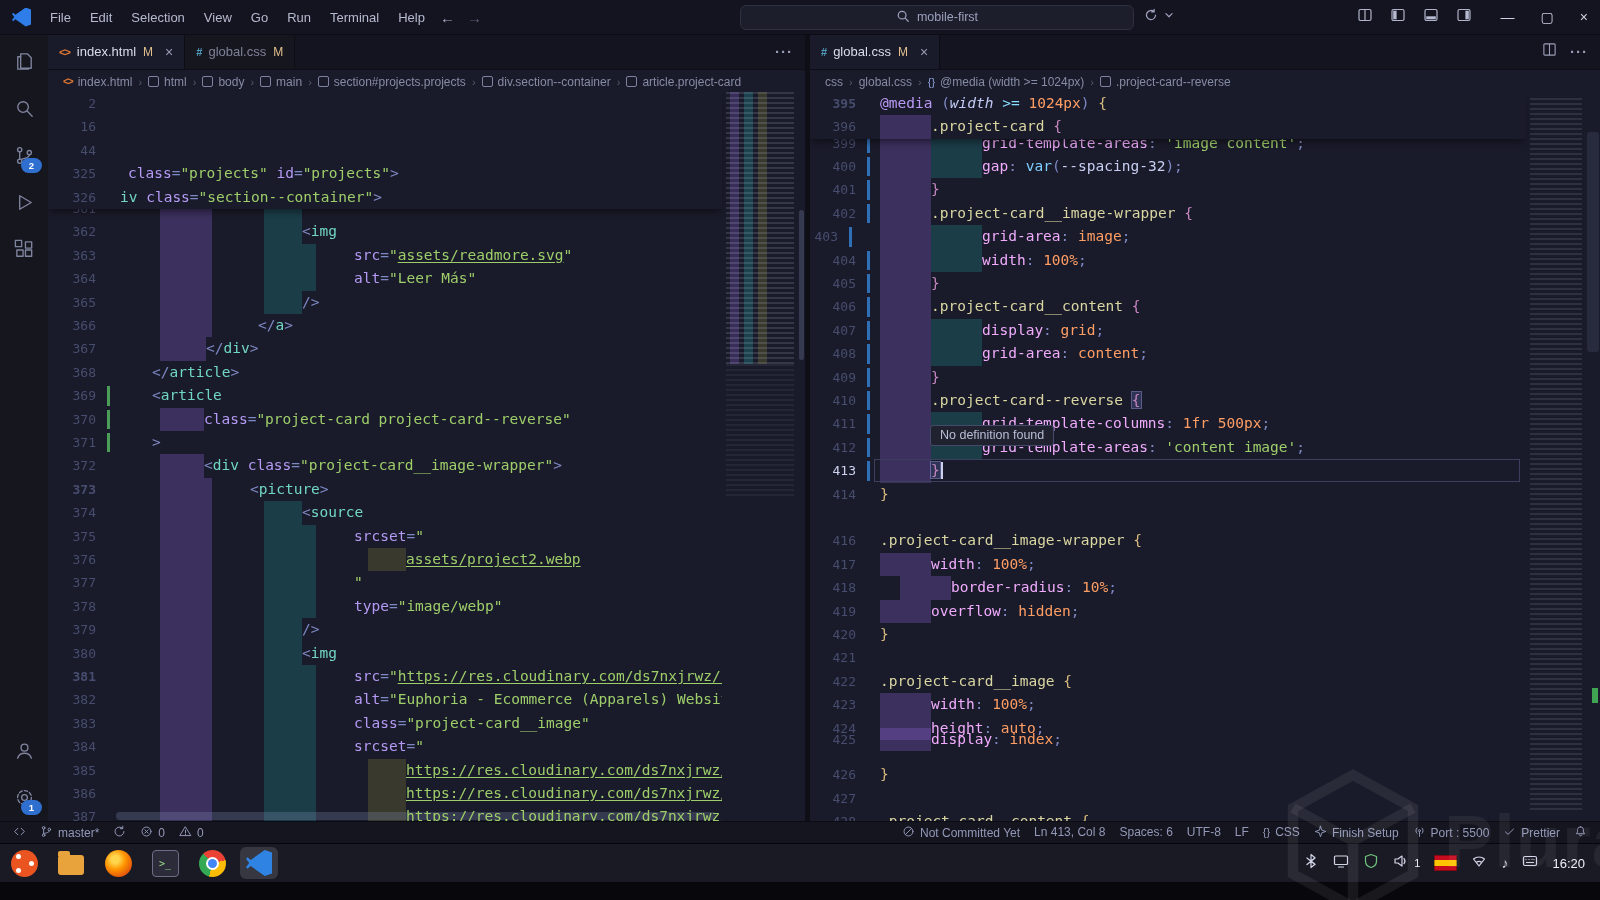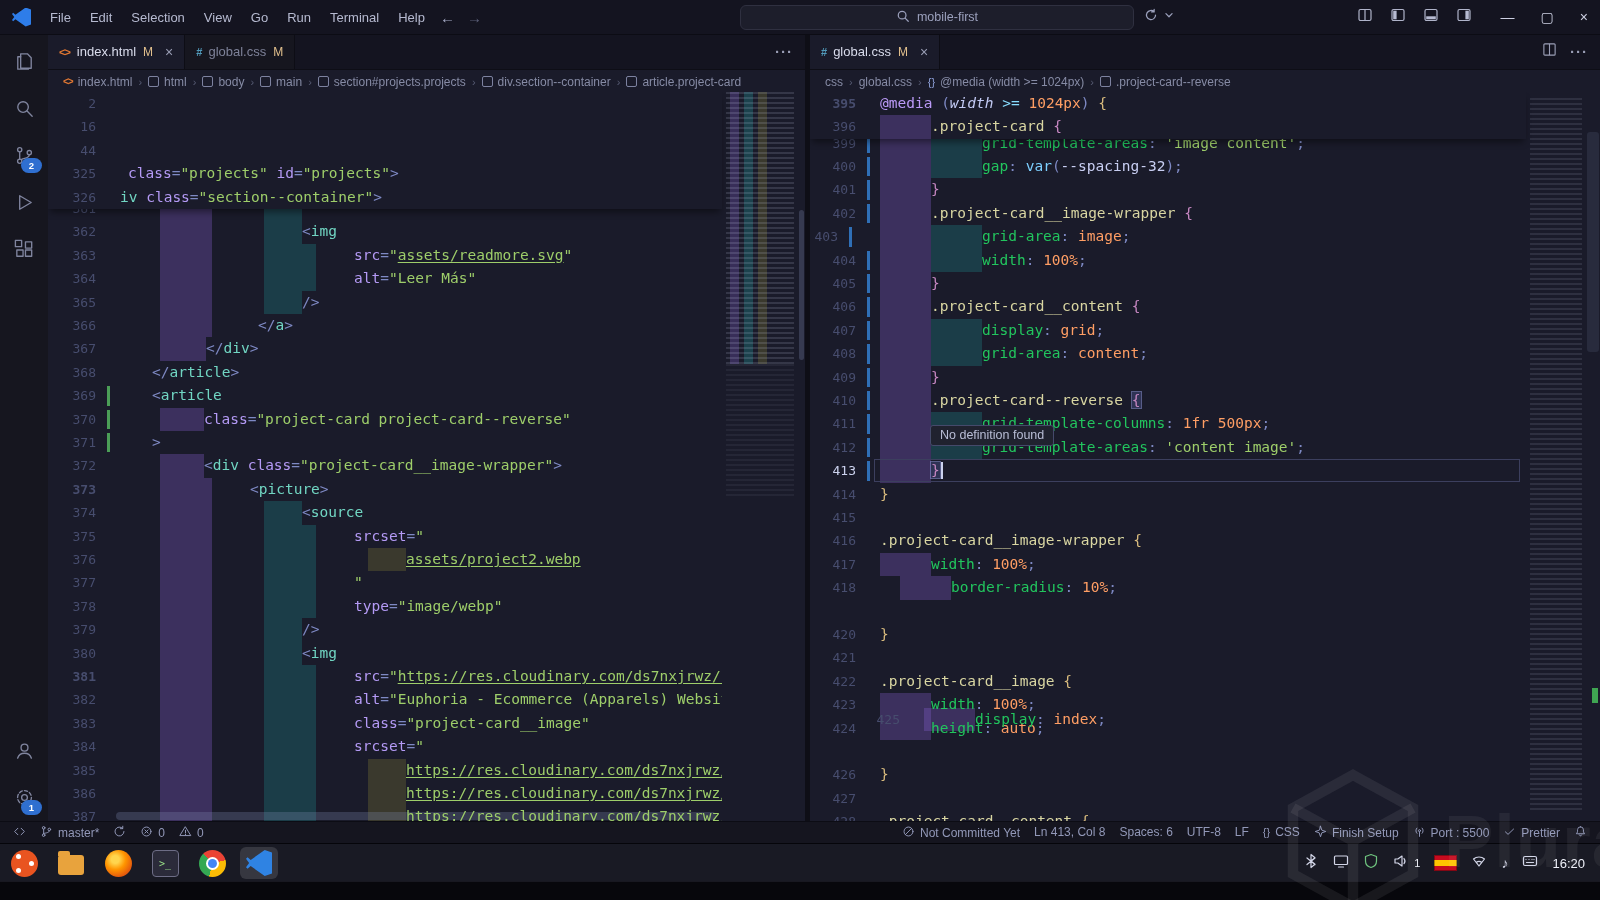--- a/index.html
+++ b/index.html
@@ -70,21 +70,21 @@
   .cur .lnum{color:#ccd2ee}
   .gmark{position:absolute;right:10px;top:2px;bottom:2px;width:3px}
   .ga{background:#4b9e57}.gm{background:#2f6fb6}
   .txt{position:absolute;top:0;bottom:0;right:0;font-family:"DejaVu Sans Mono",monospace;font-size:14.5px;line-height:23.4px;color:#a9b1d6;white-space:pre;overflow:hidden}
   .band{position:absolute;top:0;bottom:0}
   .tline{position:relative;z-index:1;display:inline-block}
   .cur::after{content:"";position:absolute;left:64px;right:6px;top:0;bottom:1px;border:1px solid #3c3f5e;pointer-events:none}
   .caret{display:inline-block;width:2px;height:17px;background:#ccd2ee;vertical-align:-4px;margin-left:1px}
 
   .tk-tg{color:#71d6c3}.tk-pu{color:#7e89c4}.tk-at{color:#b49af5}.tk-tx{color:#a9b1d6}
-  .tk-st{color:#9ece6a}.tk-sl{color:#9ece6a;text-decoration:underline;text-underline-offset:2px}.tk-pr{color:#22c55e}.tk-va{color:#ff9e64}.tk-fn{color:#7dcfff}
+  .tk-st{color:#9ece6a}.tk-sl{color:#9ece6a;text-decoration:underline;text-underline-offset:2px}.tk-pr{color:#f0abfc}.tk-va{color:#ff9e64}.tk-fn{color:#7dcfff}
   .tk-vn{color:#c8cef2}.tk-se{color:#d9d6a2}.tk-b1{color:#d7ba7d}.tk-b2{color:#c586c0}
   .tk-bm{color:#c586c0;background:rgba(95,110,185,.3);box-shadow:0 0 0 1px rgba(150,160,230,.5)}
   .tk-kw{color:#bb9af7}.tk-it{color:#c3cbf5;font-style:italic}.tk-op{color:#89ddff}
 
   
   .minimap{position:absolute;top:0;bottom:0}
   #group-left  .minimap{right:7px;width:76px}
   #group-right .minimap{right:14px;width:60px}
   .mm-rows{position:absolute;left:4px;right:4px;background:repeating-linear-gradient(to bottom,rgba(205,212,240,.15) 0 2px,transparent 2px 5px)}
   .mm-a{top:0;height:272px}
@@ -667,75 +667,75 @@
                 <i class="gmark gm"></i>
               </div>
               <div class="txt" style="left: 70px;"><i class="band" style="left: 0px; width: 51px; background: rgba(140, 100, 215, 0.3);"></i><span class="tline" style="padding-left: 51px;"><span class="tk-bm">}</span><span class="caret"></span></span></div>
             </div>
             <div class="crow" style="top: 390.6px;">
               <div class="gut" style="width: 70px;">
                 <span class="lnum">414</span>
               </div>
               <div class="txt" style="left: 70px;"><span class="tline" style="padding-left: 0px;"><span class="tk-b1">}</span></span></div>
             </div>
-            <div class="crow" style="top: 414px;">
-              <div class="gut" style="width: 70px;">
-                <span class="lnum">415</span>
+            <div class="crow" style="top: 437.4px;">
+              <div class="gut" style="width: 70px;">
+                <span class="lnum">416</span>
+              </div>
+              <div class="txt" style="left: 70px;"><span class="tline" style="padding-left: 0px;"><span class="tk-se">.project-card__image-wrapper</span><span class="tk-tx"> </span><span class="tk-b1">{</span></span></div>
+            </div>
+            <div class="crow" style="top: 460.8px;">
+              <div class="gut" style="width: 70px;">
+                <span class="lnum">417</span>
+              </div>
+              <div class="txt" style="left: 70px;"><i class="band" style="left: 0px; width: 51px; background: rgba(140, 100, 215, 0.3);"></i><span class="tline" style="padding-left: 51px;"><span class="tk-pr">width</span><span class="tk-pu">:</span><span class="tk-tx"> </span><span class="tk-va">100%</span><span class="tk-pu">;</span></span></div>
+            </div>
+            <div class="crow" style="top: 484.2px;">
+              <div class="gut" style="width: 70px;">
+                <span class="lnum">418</span>
+              </div>
+              <div class="txt" style="left: 70px; margin-left: 20px;"><i class="band" style="left: 0px; width: 51px; background: rgba(140, 100, 215, 0.3);"></i><span class="tline" style="padding-left: 51px;"><span class="tk-pr">border-radius</span><span class="tk-pu">:</span><span class="tk-tx"> </span><span class="tk-va">10%</span><span class="tk-pu">;</span></span></div>
+            </div>
+            <div class="crow" style="top: 507.6px;">
+              <div class="gut" style="width: 70px;">
+                <span class="lnum">419</span>
+              </div>
+              <div class="txt" style="left: 70px;"><i class="band" style="left: 0px; width: 51px; background: rgba(140, 100, 215, 0.3);"></i><span class="tline" style="padding-left: 51px;"><span class="tk-pr">overflow</span><span class="tk-pu">:</span><span class="tk-tx"> </span><span class="tk-va">hidden</span><span class="tk-pu">;</span></span></div>
+            </div>
+            <div class="crow" style="top: 531px;">
+              <div class="gut" style="width: 70px;">
+                <span class="lnum">420</span>
+              </div>
+              <div class="txt" style="left: 70px;"><span class="tline" style="padding-left: 0px;"><span class="tk-b1">}</span></span></div>
+            </div>
+            <div class="crow" style="top: 554.4px;">
+              <div class="gut" style="width: 70px;">
+                <span class="lnum">421</span>
               </div>
               <div class="txt" style="left: 70px;"><span class="tline" style="padding-left: 0px;"></span></div>
             </div>
-            <div class="crow" style="top: 437.4px;">
-              <div class="gut" style="width: 70px;">
-                <span class="lnum">416</span>
-              </div>
-              <div class="txt" style="left: 70px;"><span class="tline" style="padding-left: 0px;"><span class="tk-se">.project-card__image-wrapper</span><span class="tk-tx"> </span><span class="tk-b1">{</span></span></div>
-            </div>
-            <div class="crow" style="top: 460.8px;">
-              <div class="gut" style="width: 70px;">
-                <span class="lnum">417</span>
+            <div class="crow" style="top: 577.8px;">
+              <div class="gut" style="width: 70px;">
+                <span class="lnum">422</span>
+              </div>
+              <div class="txt" style="left: 70px;"><span class="tline" style="padding-left: 0px;"><span class="tk-se">.project-card__image</span><span class="tk-tx"> </span><span class="tk-b1">{</span></span></div>
+            </div>
+            <div class="crow" style="top: 601.2px;">
+              <div class="gut" style="width: 70px;">
+                <span class="lnum">423</span>
               </div>
               <div class="txt" style="left: 70px;"><i class="band" style="left: 0px; width: 51px; background: rgba(140, 100, 215, 0.3);"></i><span class="tline" style="padding-left: 51px;"><span class="tk-pr">width</span><span class="tk-pu">:</span><span class="tk-tx"> </span><span class="tk-va">100%</span><span class="tk-pu">;</span></span></div>
             </div>
-            <div class="crow" style="top: 484.2px;">
-              <div class="gut" style="width: 70px;">
-                <span class="lnum">418</span>
-              </div>
-              <div class="txt" style="left: 70px; margin-left: 20px;"><i class="band" style="left: 0px; width: 51px; background: rgba(140, 100, 215, 0.3);"></i><span class="tline" style="padding-left: 51px;"><span class="tk-pr">border-radius</span><span class="tk-pu">:</span><span class="tk-tx"> </span><span class="tk-va">10%</span><span class="tk-pu">;</span></span></div>
-            </div>
-            <div class="crow" style="top: 531px;">
-              <div class="gut" style="width: 70px;">
-                <span class="lnum">420</span>
-              </div>
-              <div class="txt" style="left: 70px;"><span class="tline" style="padding-left: 0px;"><span class="tk-b1">}</span></span></div>
-            </div>
-            <div class="crow" style="top: 554.4px;">
-              <div class="gut" style="width: 70px;">
-                <span class="lnum">421</span>
-              </div>
-              <div class="txt" style="left: 70px;"><span class="tline" style="padding-left: 0px;"></span></div>
-            </div>
-            <div class="crow" style="top: 577.8px;">
-              <div class="gut" style="width: 70px;">
-                <span class="lnum">422</span>
-              </div>
-              <div class="txt" style="left: 70px;"><span class="tline" style="padding-left: 0px;"><span class="tk-se">.project-card__image</span><span class="tk-tx"> </span><span class="tk-b1">{</span></span></div>
-            </div>
-            <div class="crow" style="top: 601.2px;">
-              <div class="gut" style="width: 70px;">
-                <span class="lnum">423</span>
-              </div>
-              <div class="txt" style="left: 70px;"><i class="band" style="left: 0px; width: 51px; background: rgba(140, 100, 215, 0.3);"></i><span class="tline" style="padding-left: 51px;"><span class="tk-pr">width</span><span class="tk-pu">:</span><span class="tk-tx"> </span><span class="tk-va">100%</span><span class="tk-pu">;</span></span></div>
-            </div>
             <div class="crow" style="top: 624.6px;">
               <div class="gut" style="width: 70px;">
                 <span class="lnum">424</span>
               </div>
               <div class="txt" style="left: 70px;"><i class="band" style="left: 0px; width: 51px; background: rgba(140, 100, 215, 0.3);"></i><span class="tline" style="padding-left: 51px;"><span class="tk-pr">height</span><span class="tk-pu">:</span><span class="tk-tx"> </span><span class="tk-va">auto</span><span class="tk-pu">;</span></span></div>
             </div>
-            <div class="crow" style="top: 616px; margin-left: 44px;">
+            <div class="crow" style="top: 636px;">
               <div class="gut" style="width: 70px;">
                 <span class="lnum">425</span>
               </div>
               <div class="txt" style="left: 70px;"><i class="band" style="left: 0px; width: 51px; background: rgba(140, 100, 215, 0.3);"></i><span class="tline" style="padding-left: 51px;"><span class="tk-pr">display</span><span class="tk-pu">:</span><span class="tk-tx"> </span><span class="tk-va">index</span><span class="tk-pu">;</span></span></div>
             </div>
             <div class="crow" style="top: 671.4px;">
               <div class="gut" style="width: 70px;">
                 <span class="lnum">426</span>
               </div>
               <div class="txt" style="left: 70px;"><span class="tline" style="padding-left: 0px;"><span class="tk-b1">}</span></span></div>

